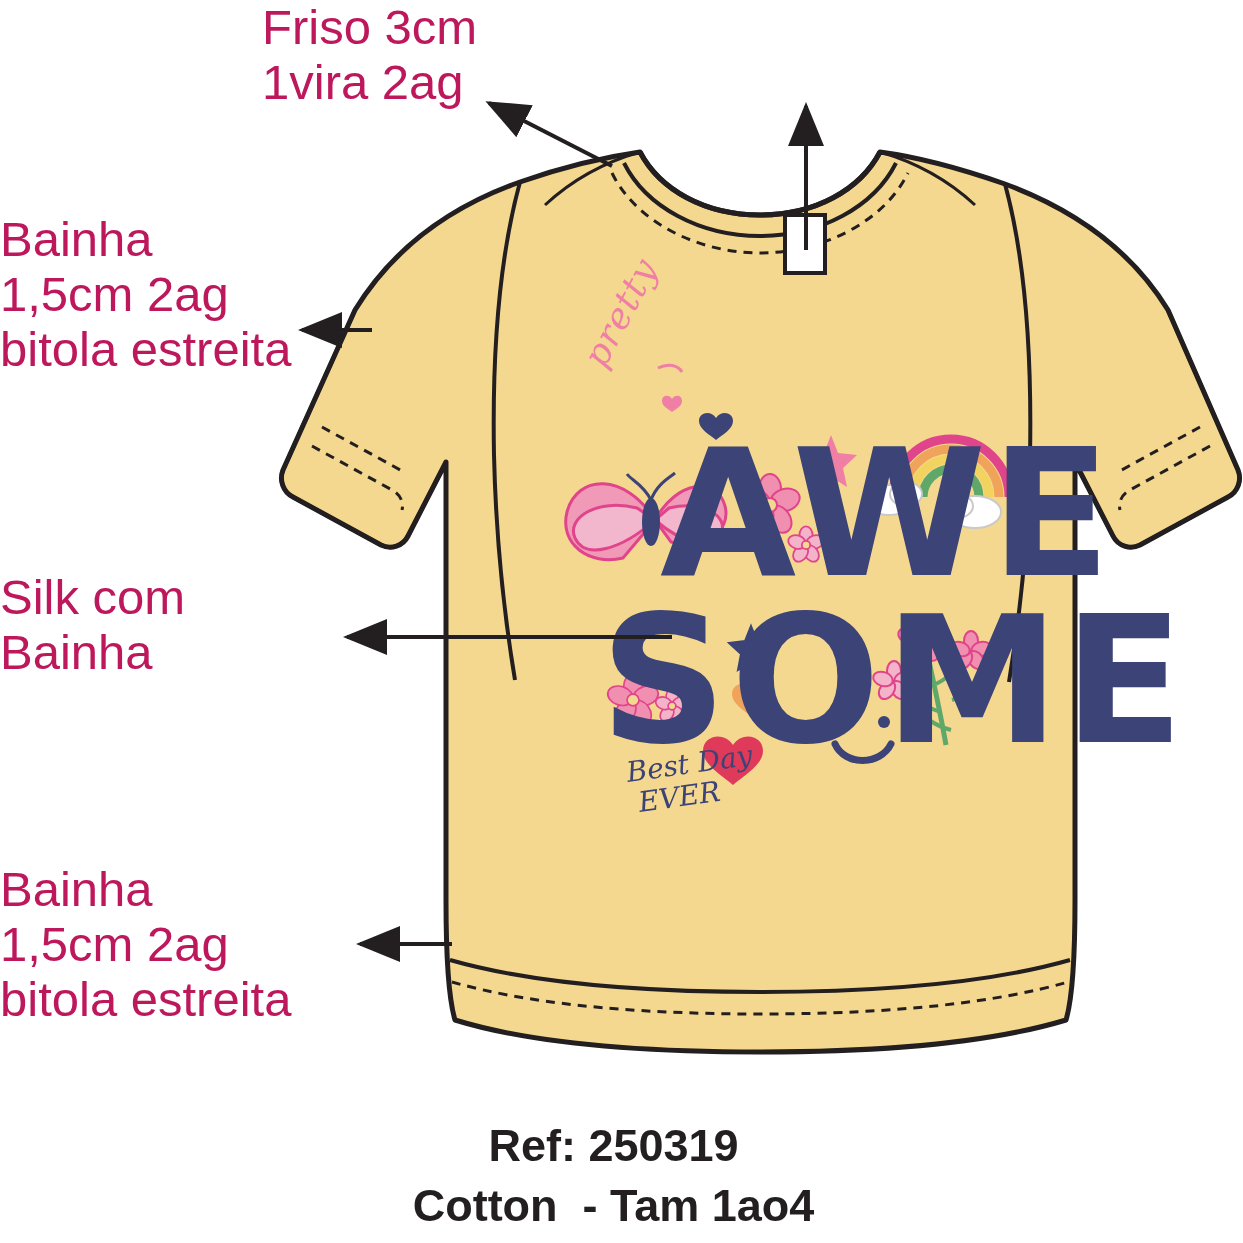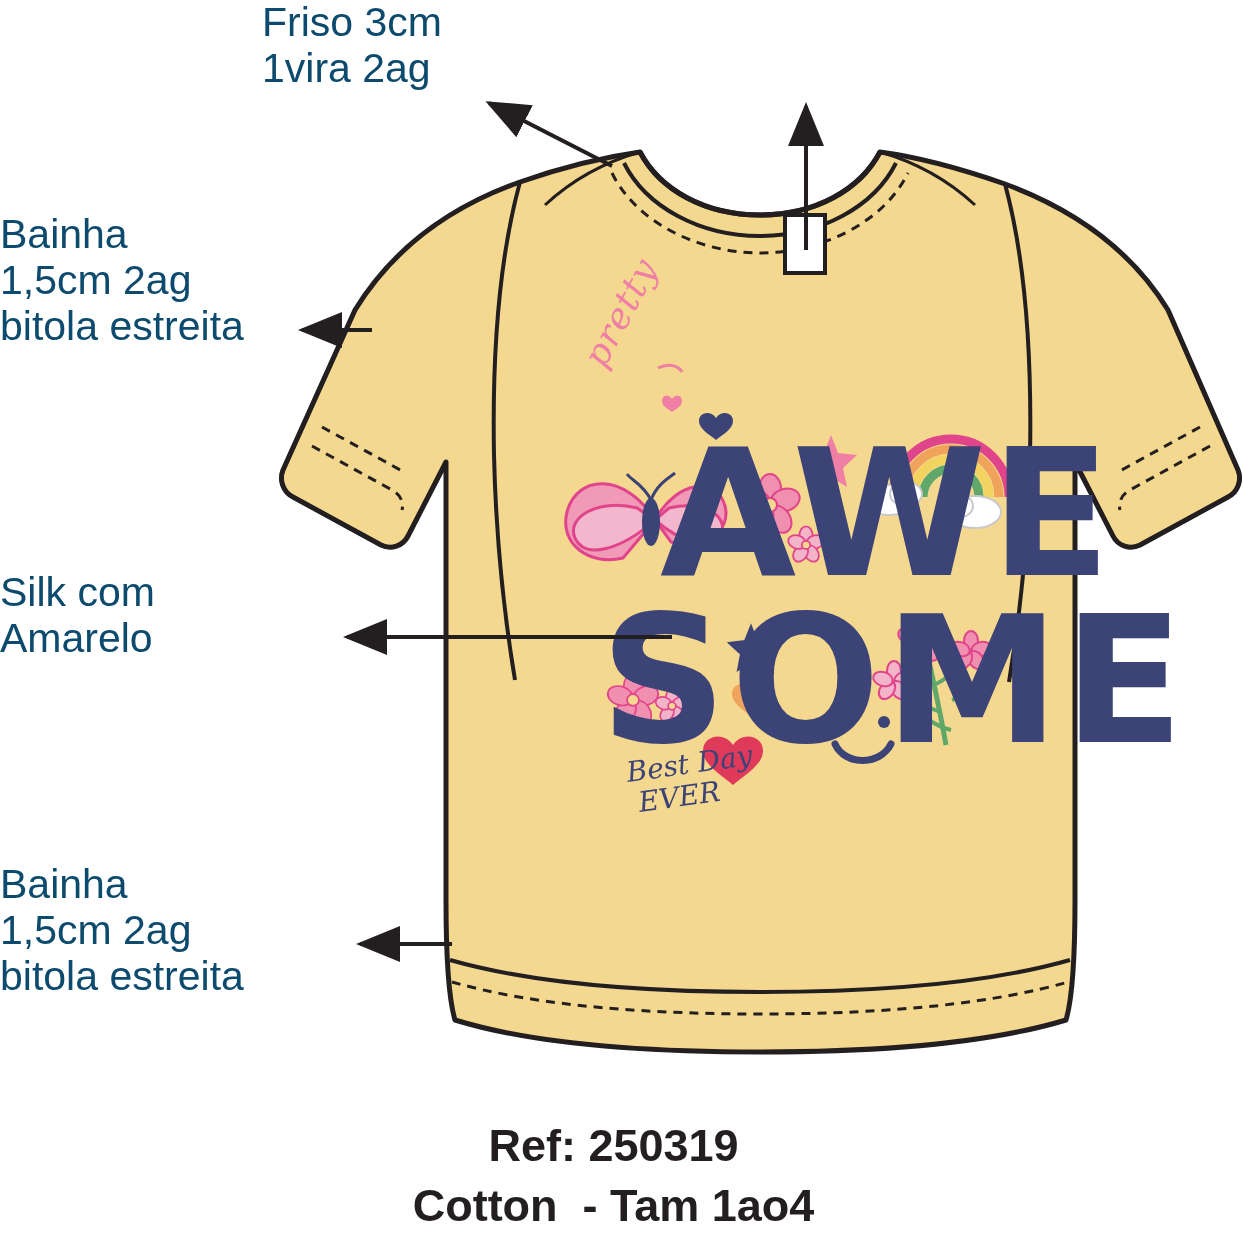--- a/index.html
+++ b/index.html
@@ -10,22 +10,22 @@
   #root {
     position: relative;
     width: 1243px;
     height: 1243px;
     background: #ffffff;
     font-family: "Liberation Sans", sans-serif;
     overflow: hidden;
   }
   .annot {
     position: absolute;
-    color: #0c4a6e;
-    font-size: 41px;
+    color: #be185d;
+    font-size: 49px;
     line-height: 1.12;
     white-space: pre-line;
     font-family: "Liberation Sans", sans-serif;
   }
   .annot.right { text-align: left; }
   .annot.left { text-align: left; }
 
   .footer {
     position: absolute;
     left: 0;
@@ -271,21 +271,21 @@
 
   <div class="annot left" style="left:262px; top:0px; width:300px;">Friso 3cm
 1vira 2ag</div>
 
 
   <div class="annot right" style="left:0px; top:212px; width:296px;">Bainha
 1,5cm 2ag
 bitola estreita</div>
 
   <div class="annot right" style="left:0px; top:570px; width:340px;">Silk com
-Amarelo</div>
+Bainha</div>
 
   <div class="annot right" style="left:0px; top:862px; width:352px;">Bainha
 1,5cm 2ag
 bitola estreita</div>
 
   <div class="footer">
     <div>Ref: 250319</div>
     <div>Cotton  - Tam 1ao4</div>
   </div>
 

